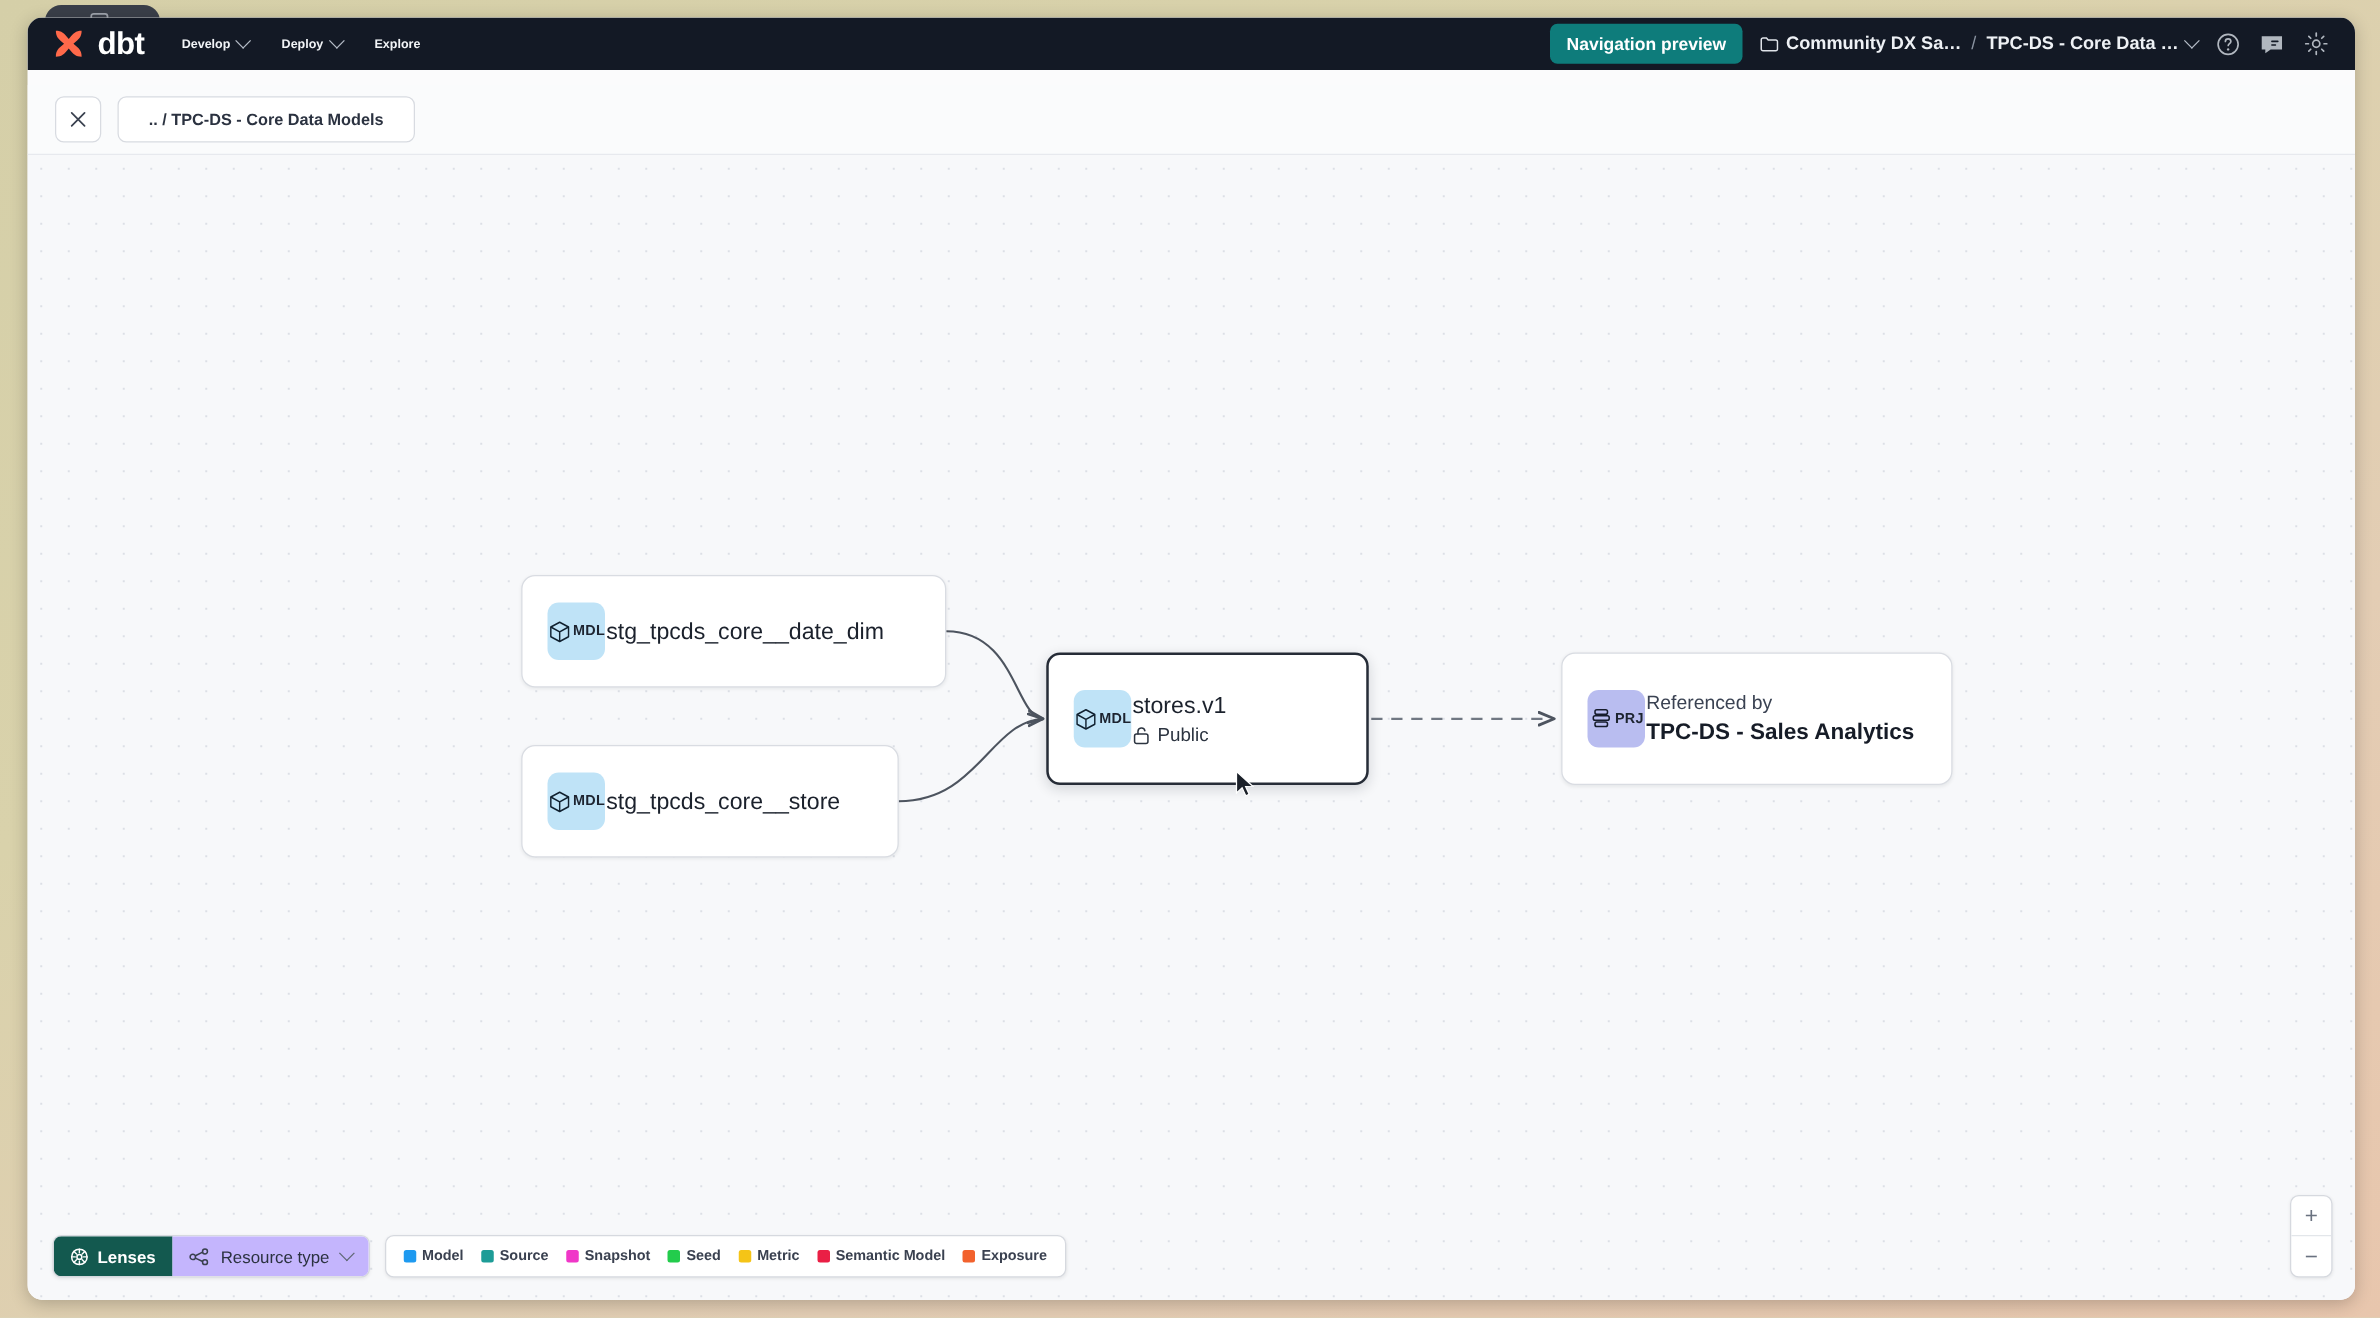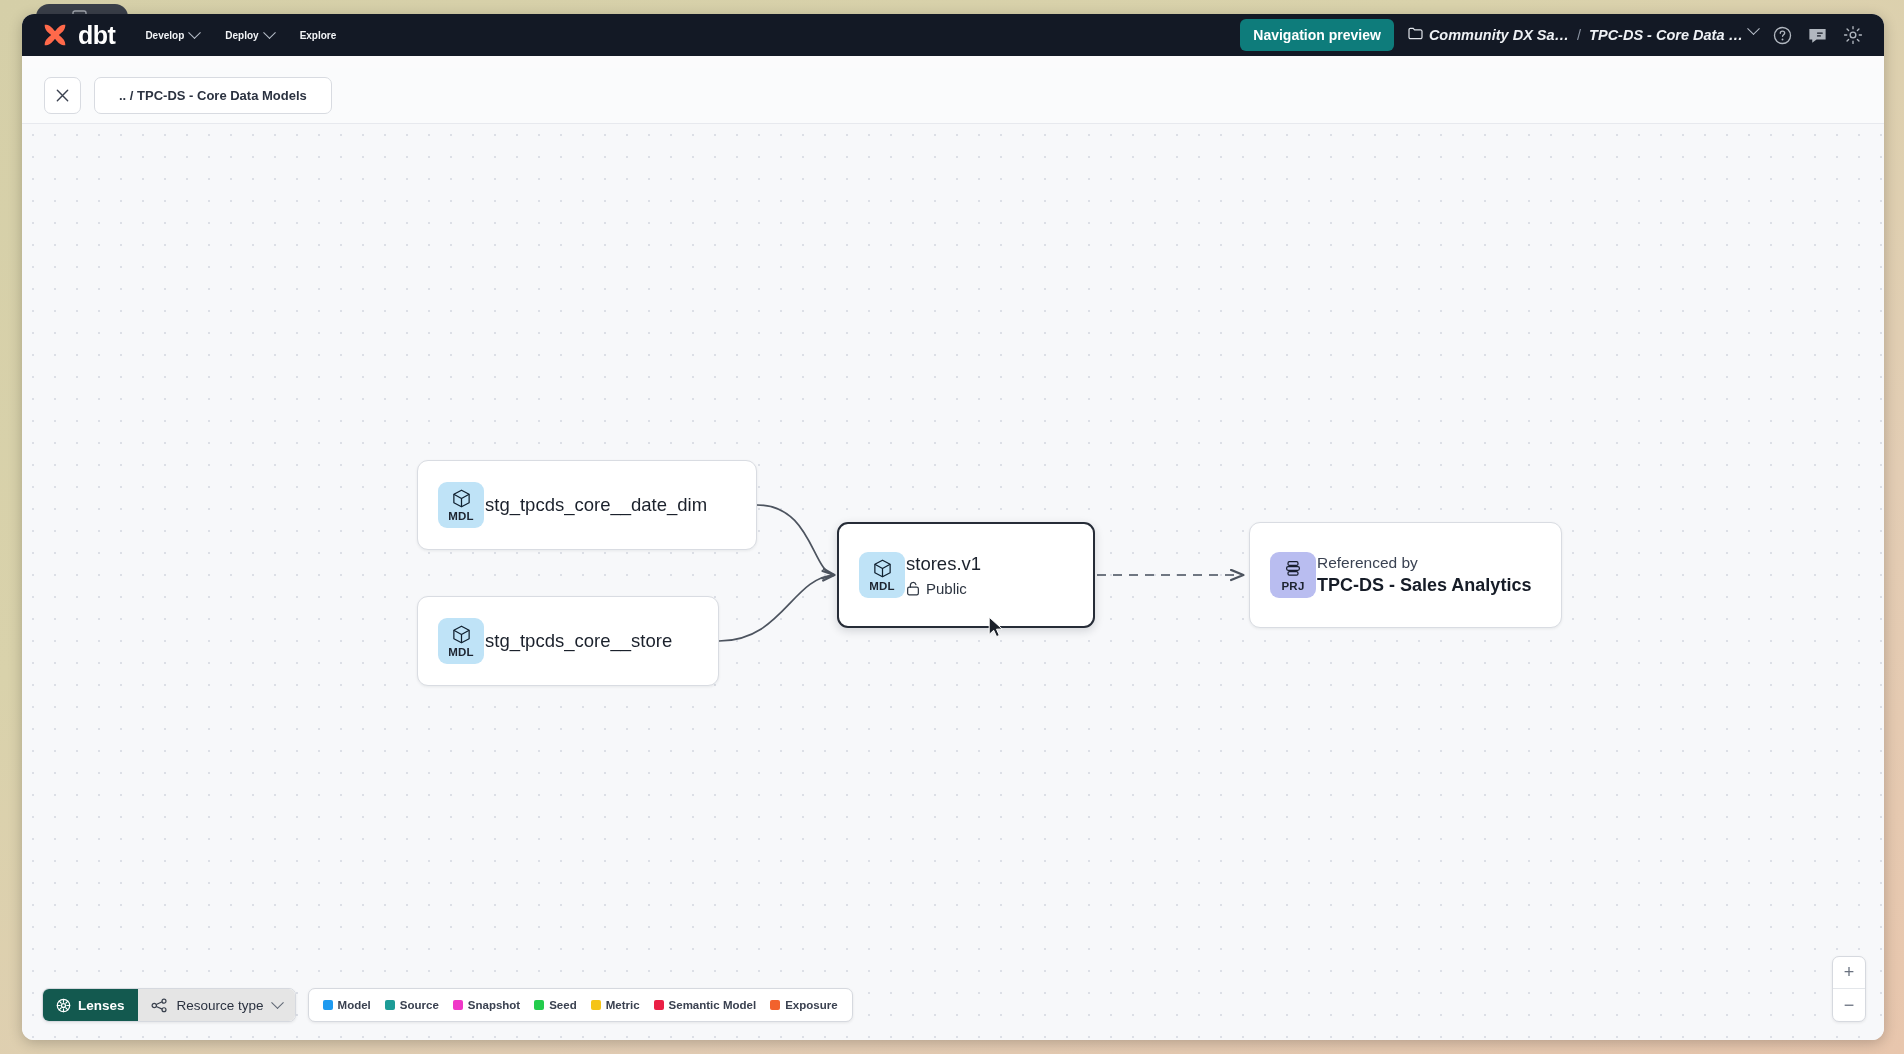--- a/index.html
+++ b/index.html
@@ -48,21 +48,21 @@
   }
   .chev { width: 9px; height: 9px; border-right: 1.6px solid #b7bec9; border-bottom: 1.6px solid #b7bec9;
           transform: rotate(45deg) translate(-2px,-2px); }
   .nav-right { margin-left: auto; display: flex; align-items: center; gap: 14px; }
   #nav-preview-badge {
     background: #0e7c7b; color: #fff; font-size: 14px; font-weight: 600;
     padding: 8px 13px; border-radius: 6px; cursor: pointer;
   }
   .crumbs { display: flex; align-items: center; gap: 8px; font-size: 14.5px; font-weight: 700; color: #eef1f5; }
   .crumb-sep { color: #8a93a1; font-weight: 400; }
-  .crumb { display: flex; align-items: flex-start; gap: 6px; cursor: pointer; font-style: italic; }
+  .crumb { display: flex; align-items: center; gap: 6px; cursor: pointer; }
   .icon-btn { display:flex; align-items:center; justify-content:center; cursor:pointer; opacity:.85; }
 
   
   #toolbar {
     position: absolute; left: 0; top: 54px; right: 0; height: 56px;
     background: #fafbfc;
     border-bottom: 1px solid #e7e9ee;
     display: flex; align-items: center;
     padding: 0 22px;
     z-index: 4;
@@ -106,21 +106,21 @@
     display: flex; align-items: center;
     box-shadow: 0 1px 3px rgba(20,25,35,.07);
     cursor: pointer;
   }
   .node.focus {
     border: 2.5px solid #262c37;
     box-shadow: 0 3px 10px rgba(20,25,35,.16);
   }
   .badge {
     width: 46px; height: 46px; border-radius: 9px;
-    display: flex; flex-direction: column; align-items: center; justify-content: center;
+    display: flex; flex-direction: row; align-items: center; justify-content: center;
     gap: 1px; flex: none;
   }
   .badge.mdl { background: #bfe3f7; }
   .badge.prj { background: #b9bdf0; }
   .badge-label { font-size: 11.5px; font-weight: 700; color: #1d2430; letter-spacing: .2px; }
   .node-text { margin-left: 1px; }
   .node-title { font-size: 18.5px; color: #1b212c; }
   .node-sub { display: flex; align-items: center; gap: 6px; margin-top: 5px; font-size: 15px; color: #2c3440; }
   .node-eyebrow { font-size: 15.5px; color: #3a4252; }
   .node-name-strong { font-size: 18px; font-weight: 600; color: #161c27; margin-top: 3px; }
@@ -135,21 +135,21 @@
     border-radius: 7px; overflow: hidden; border: 1px solid #d6d9df;
     background: #fff; box-shadow: 0 1px 3px rgba(0,0,0,.08); text-align: right;
   }
   #lenses-btn {
     background: #13594f; color: #fff; height: 100%;
     display: flex; align-items: center; gap: 7px; padding: 0 13px;
     font-size: 13.5px; font-weight: 700; cursor: pointer;
   }
   #resource-type-btn {
     height: 100%; display: flex; align-items: center; gap: 9px; padding: 0 13px;
-    font-size: 13.5px; color: #2b3240; cursor: pointer; background:#e5e5e5;
+    font-size: 13.5px; color: #2b3240; cursor: pointer; background:#c4b5fd;
   }
   #legend {
     height: 34px; background: #fff; border: 1px solid #d6d9df; border-radius: 7px;
     display: flex; align-items: center; gap: 14px; padding: 0 14px;
     box-shadow: 0 1px 3px rgba(0,0,0,.08);
   }
   .legend-item { display: flex; align-items: center; gap: 5px; font-size: 11.5px; font-weight: 700; color: #3a4150; }
   .swatch { width: 10px; height: 10px; border-radius: 2px; flex: none; }
 
   #zoom-ctl {

